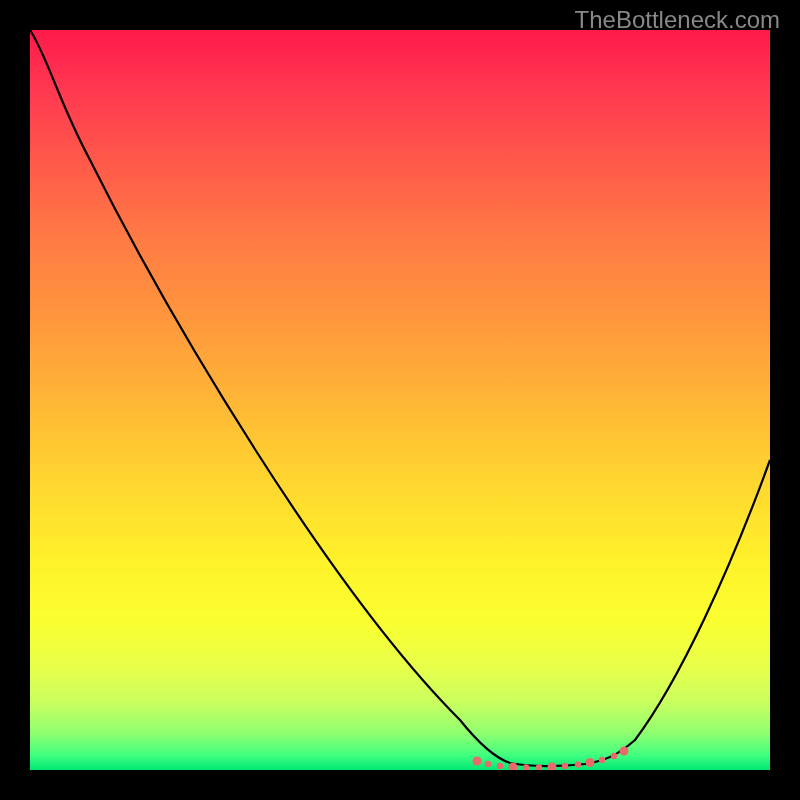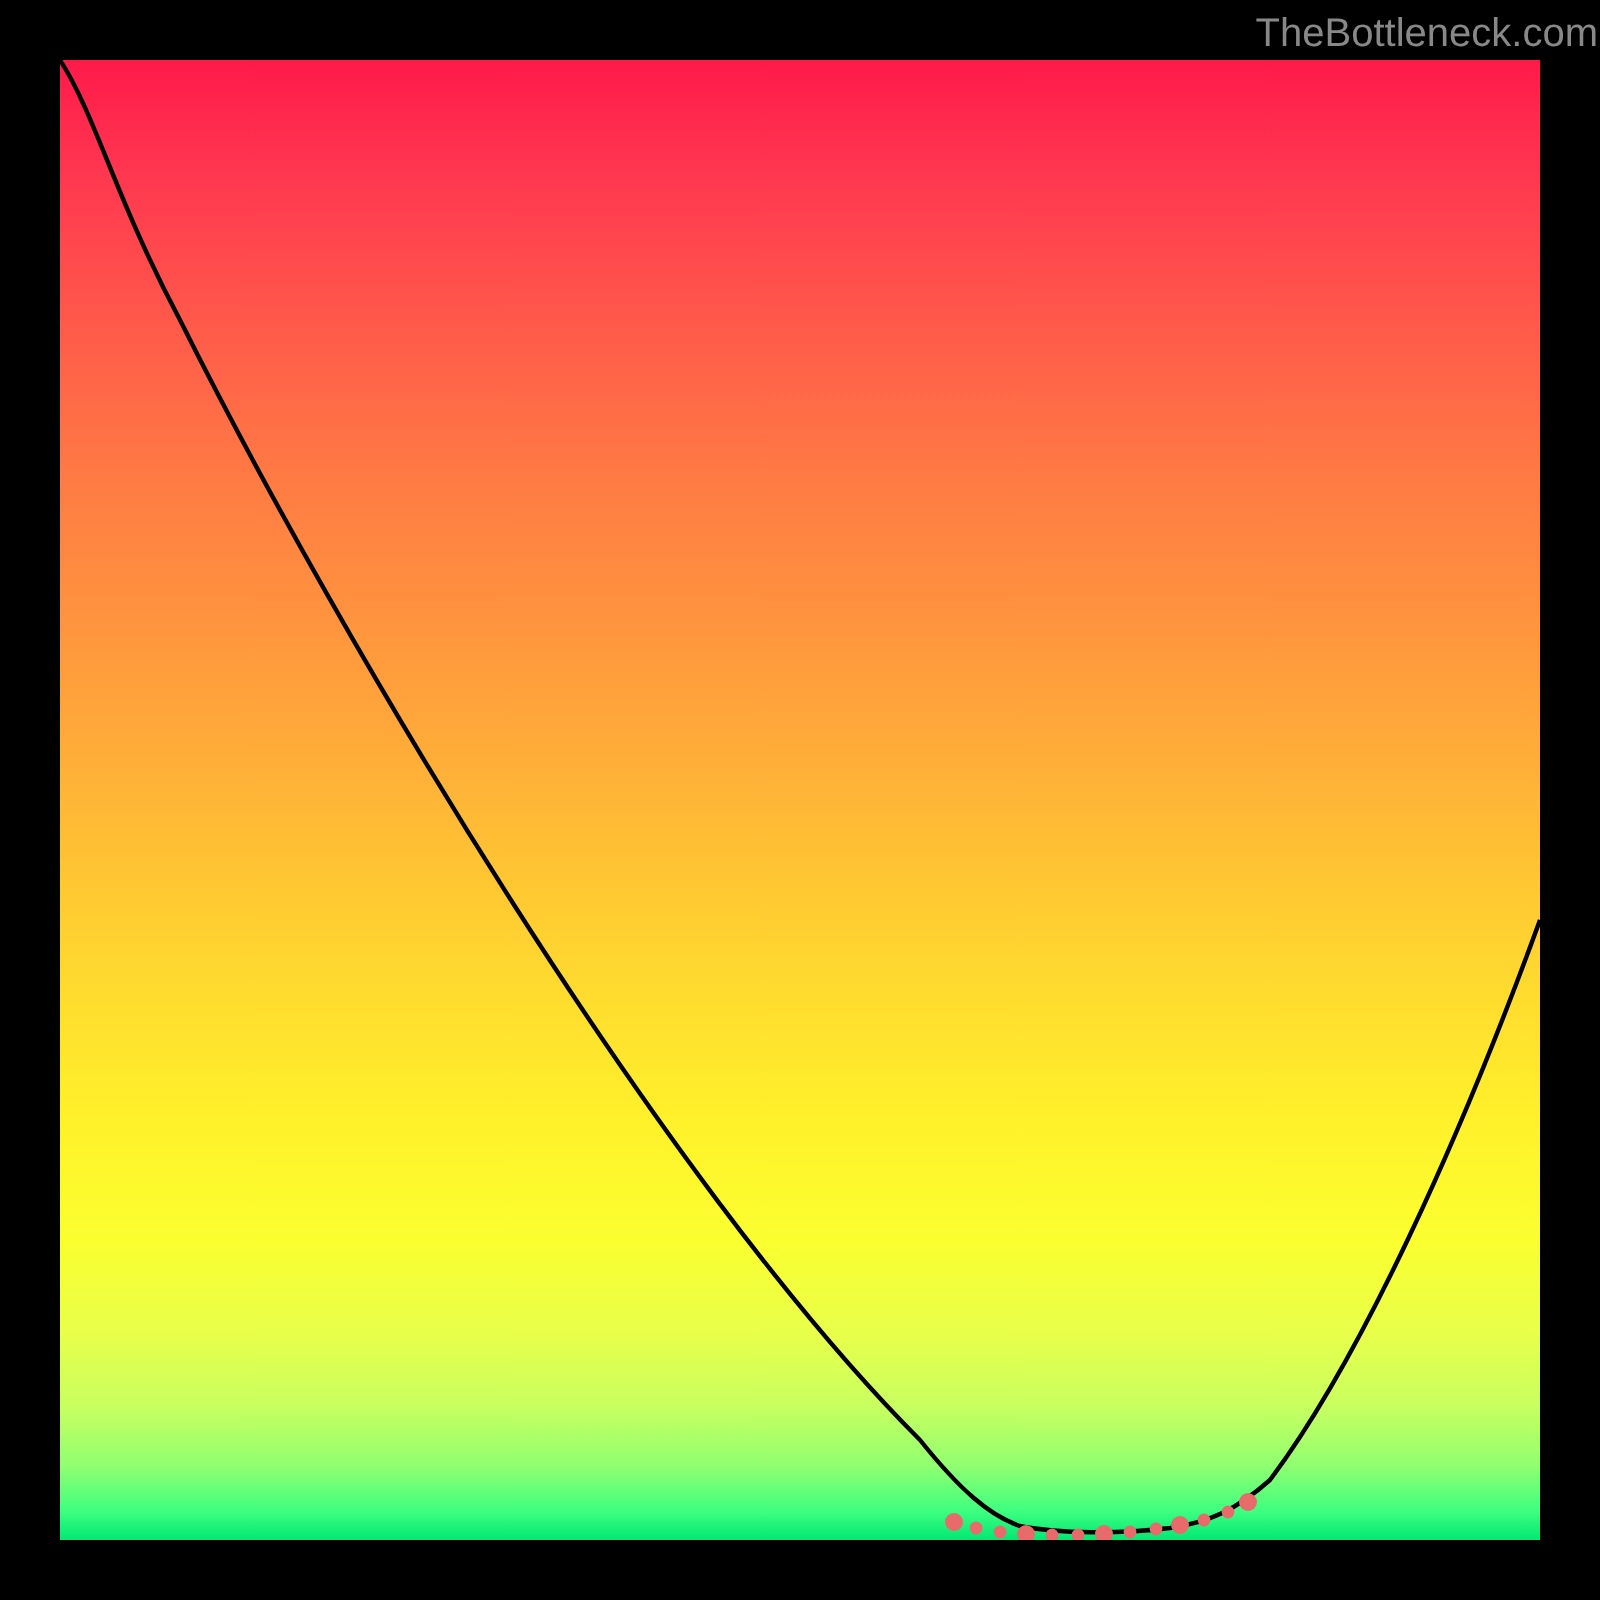--- a/index.html
+++ b/index.html
@@ -35,23 +35,23 @@
       #e8ff4a 86%,
       #c8ff60 91%,
       #90ff70 95%,
       #40ff80 98%,
       #00e874 100%
     );
   }
   .watermark {
     position: absolute;
     top: 6px;
-    right: 1px;
+    right: 20px;
     color: #888;
-    font-size: 20px;
+    font-size: 24px;
     font-weight: 500;
     z-index: 10;
   }
   svg.curve {
     position: absolute;
     inset: 0;
     width: 100%;
     height: 100%;
     z-index: 5;
   }

